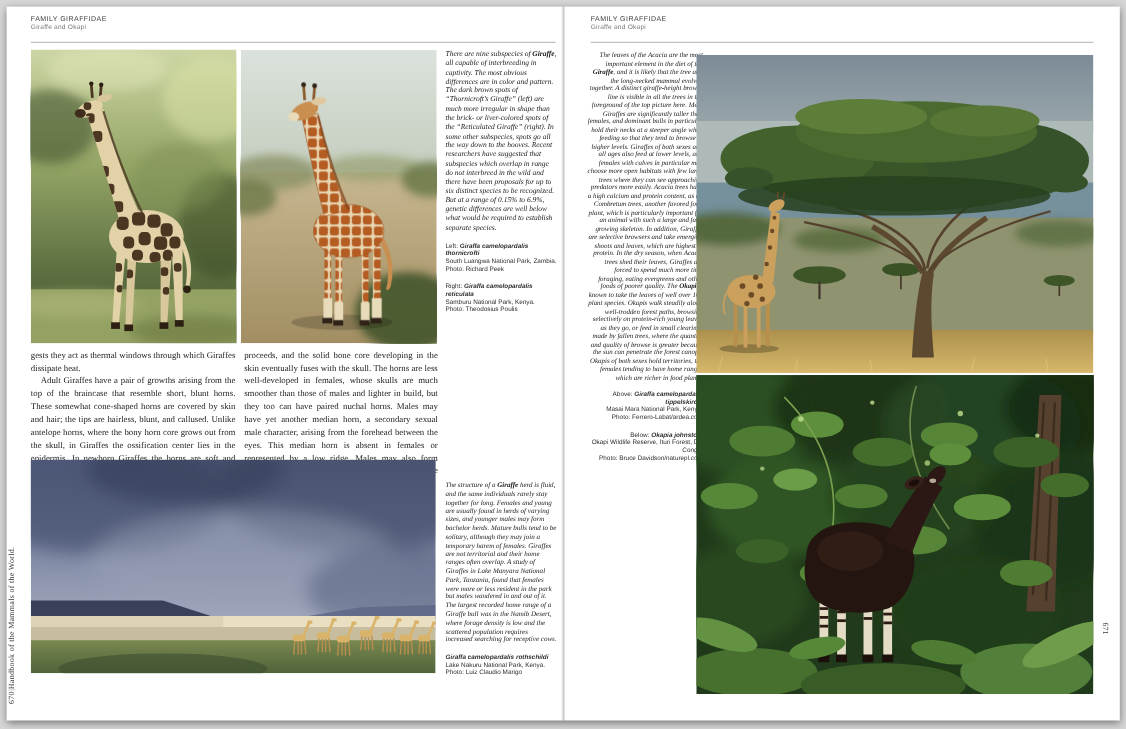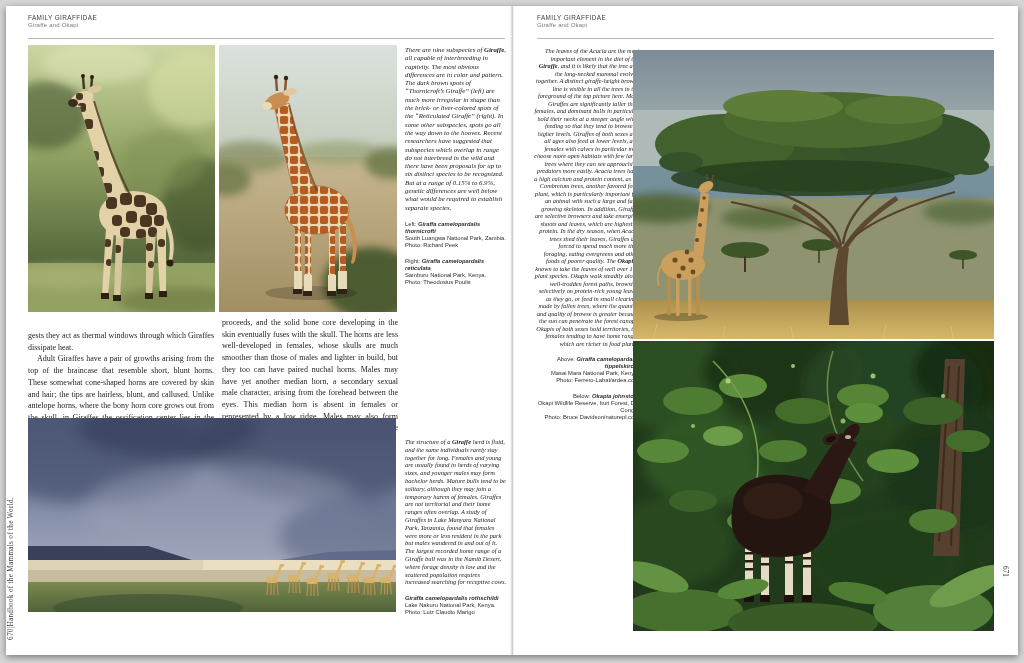--- a/index.html
+++ b/index.html
@@ -202,21 +202,21 @@
       <div>South Luangwa National Park, Zambia.</div>
       <div>Photo: Richard Peek</div>
     </div>
     <div class="credit">
       <span class="prefix">Right: </span><span class="species">Giraffa camelopardalis reticulata</span>
       <div>Samburu National Park, Kenya.</div>
       <div>Photo: Theodosius Poulis</div>
     </div>
   </div>
 
-  <div class="bodycol" style="left:22px;top:324px;width:186px;">
+  <div class="bodycol" style="left:22px;top:311px;width:186px;">
     <p>gests they act as thermal windows through which Giraffes dissipate heat.</p>
     <p class="ind">Adult Giraffes have a pair of growths arising from the top of the braincase that resemble short, blunt horns. These somewhat cone-shaped horns are covered by skin and hair; the tips are hairless, blunt, and callused. Unlike antelope horns, where the bony horn core grows out from the skull, in Giraffes the ossification center lies in the epidermis. In newborn Giraffes the horns are soft and cartilaginous. As calves grow, ossification</p>
   </div>
   <div class="bodycol" style="left:216px;top:311px;width:176px;">
     <p>proceeds, and the solid bone core developing in the skin eventually fuses with the skull. The horns are less well-developed in females, whose skulls are much smoother than those of males and lighter in build, but they too can have paired nuchal horns. Males may have yet another median horn, a secondary sexual male character, arising from the forehead between the eyes. This median horn is absent in females or represented by a low ridge. Males may also form another growth in front of their eye laterally near the ethmoidal fissure; this is usually larger</p>
   </div>
 
   <svg class="photo" style="left:22px;top:412px;" width="368" height="194" viewBox="0 0 368 194">
     <defs>
       <linearGradient id="p3sky" x1="0" y1="0" x2="0" y2="1">

